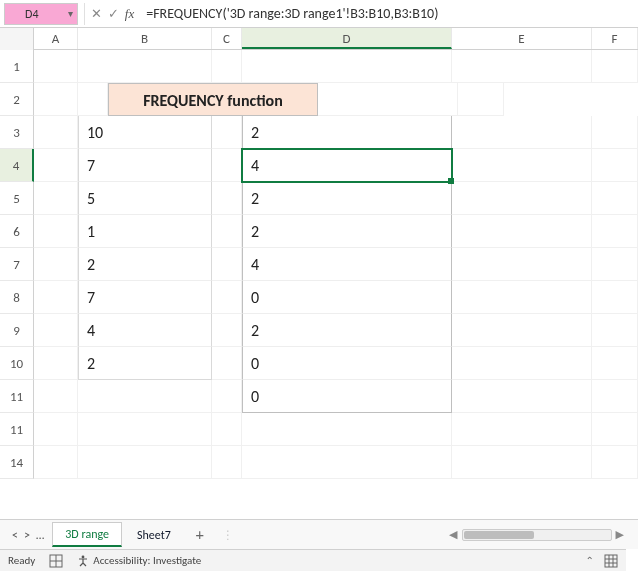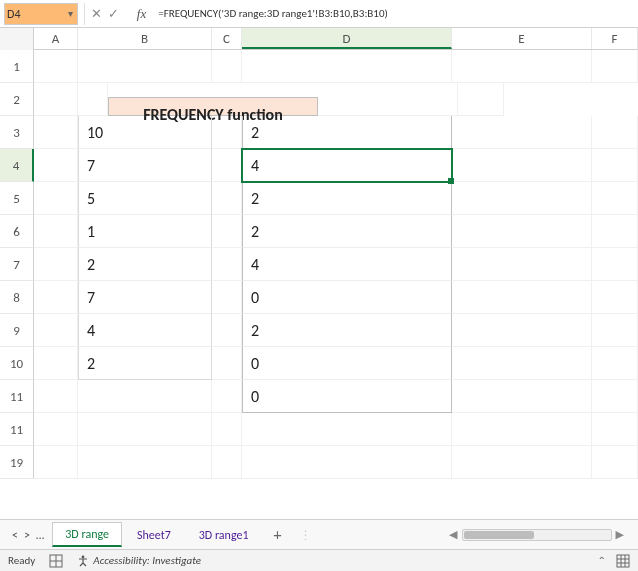--- a/index.html
+++ b/index.html
@@ -22,34 +22,34 @@
       padding: 0 4px;
       background: #fff;
     }
     .name-box {
       width: 74px;
       height: 22px;
       border: 1px solid #ccc;
       display: flex;
       align-items: center;
       justify-content: space-between;
-      padding: 0 4px 0 2px;
+      padding: 0 4px 0 20px;
       font-size: 12px;
-      background: #fdba74;
+      background: #f9a8d4;
     }
     .name-box .chev { color: #666; font-size: 10px; }
     .divider-v {
       width: 1px; height: 22px; background: #e0e0e0; margin: 0 6px;
     }
     .fx-icons { display: flex; align-items: center; gap: 6px; color: #888; }
     .fx-icons span { font-size: 13px; }
-    .fx-label { font-style: italic; font-family: "Times New Roman", serif; color: #555; margin-left: 12px; margin-right: 8px; }
+    .fx-label { font-style: italic; font-family: "Times New Roman", serif; color: #555; margin-left: 0; margin-right: 8px; }
     .formula-input {
       flex: 1;
-      font-size: 11px;
+      font-size: 14px;
       color: #333;
       padding-left: 4px;
       height: 22px;
       line-height: 22px;
       overflow: hidden;
     }
     
     .grid-area {
       position: relative;
       height: 490px;
@@ -119,21 +119,20 @@
       border-right: 1px solid #d9d9d9;
       border-bottom: 1px solid #eee;
     }
     .tbl-bottom-b { border-bottom: 1px solid #d9d9d9; }
     
     .tbl-head-d {
       background: #fce4d6;
       font-weight: bold;
       border: 1px solid #bfbfbf;
       text-align: center;
-      margin-top: 14px;
     }
     .tbl-cell-d {
       border-left: 1px solid #bfbfbf;
       border-right: 1px solid #bfbfbf;
       border-bottom: 1px solid #eee;
     }
     .tbl-bottom-d { border-bottom: 1px solid #bfbfbf; }
     
     .selected {
       outline: 2px solid #107c41;
@@ -157,21 +156,21 @@
       align-items: center;
       padding: 0 6px;
       background: #f8f8f8;
       font-size: 12px;
       gap: 2px;
     }
     .tab-nav { display: flex; gap: 6px; color: #555; padding: 0 6px; }
     .tab-nav span { cursor: pointer; }
     .tab {
       padding: 4px 12px;
-      color: #4c1d95;
+      color: #0f172a;
       border: 1px solid transparent;
       cursor: pointer;
     }
     .tab.active {
       background: #fff;
       border: 1px solid #ccc;
       border-bottom: 2px solid #107c41;
       font-weight: 500;
       color: #107c41;
     }
@@ -194,21 +193,21 @@
     .hscroll-thumb {
       position: absolute; left: 1px; top: 1px;
       width: 70px; height: 8px;
       background: #bdbdbd;
       border-radius: 2px;
     }
     .hscroll-arrow { color: #888; font-size: 11px; padding: 0 4px; }
     
     .status-bar {
       position: absolute;
-      bottom: 0; left: 0; right: 0;
+      bottom: 0; left: 0; right: 12px;
       height: 22px;
       border-top: 1px solid #d0d0d0;
       display: flex;
       align-items: center;
       padding: 0 8px;
       background: #f3f3f3;
       font-size: 11px;
       color: #444;
       gap: 14px;
     }
@@ -217,21 +216,21 @@
       display: flex;
       align-items: center;
       gap: 10px;
       color: #666;
     }
     .grid-icon {
       width: 14px; height: 14px;
       display: inline-block;
     }
     .grid-icon svg { display: block; }
-    .acc-ico { display:inline-flex; align-items:center; gap:4px;font-style:italic; }
+    .acc-ico { display:inline-flex; align-items:center; gap:4px; }
   </style>
 </head>
 <body>
 
 <div class="formula-bar">
   <div class="name-box">
     <span>D4</span>
     <span class="chev">▾</span>
   </div>
   <div class="divider-v"></div>
@@ -355,40 +354,39 @@
     <div class="row">
       <div class="row-h">11</div>
       <div class="cell wA"></div>
       <div class="cell wB"></div>
       <div class="cell wC"></div>
       <div class="cell wD"></div>
       <div class="cell wE"></div>
       <div class="cell wF"></div>
     </div>
     <div class="row">
-      <div class="row-h">19</div>
+      <div class="row-h">14</div>
       <div class="cell wA"></div>
       <div class="cell wB"></div>
       <div class="cell wC"></div>
       <div class="cell wD"></div>
       <div class="cell wE"></div>
       <div class="cell wF"></div>
     </div>
   </div>
 </div>
 
 <div class="sheet-tabs">
   <div class="tab-nav">
     <span>&lt;</span>
     <span>&gt;</span>
     <span>…</span>
   </div>
   <div class="tab active">3D range</div>
   <div class="tab">Sheet7</div>
-  <div class="tab">3D range1</div>
   <div class="tab-add">+</div>
   <div class="tab-sep">⋮</div>
   <div class="hscroll">
     <span class="hscroll-arrow">◀</span>
     <div class="hscroll-track">
       <div class="hscroll-thumb"></div>
     </div>
     <span class="hscroll-arrow">▶</span>
   </div>
 </div>

